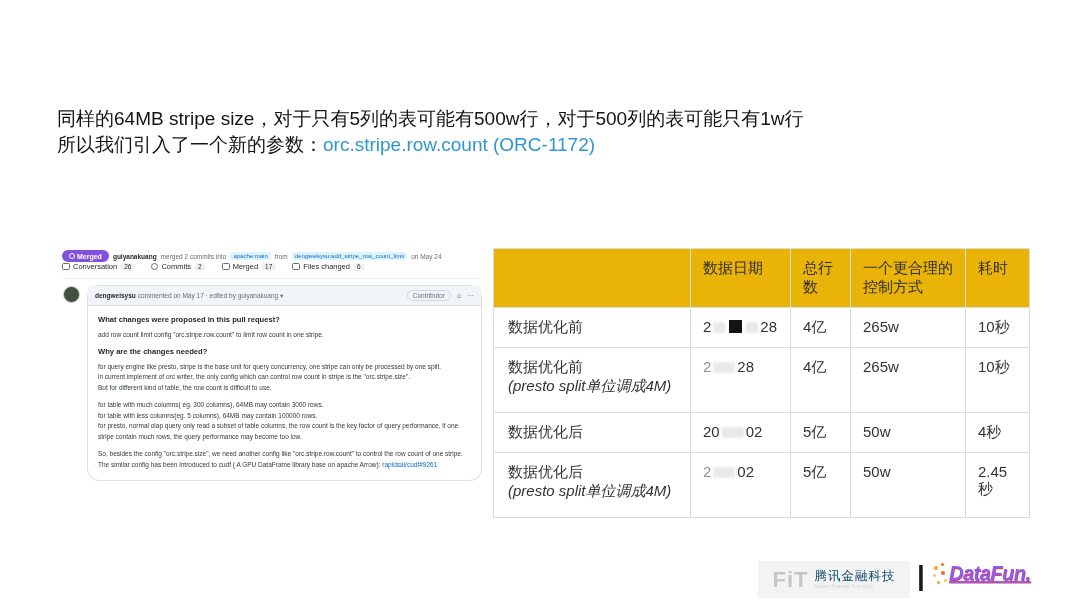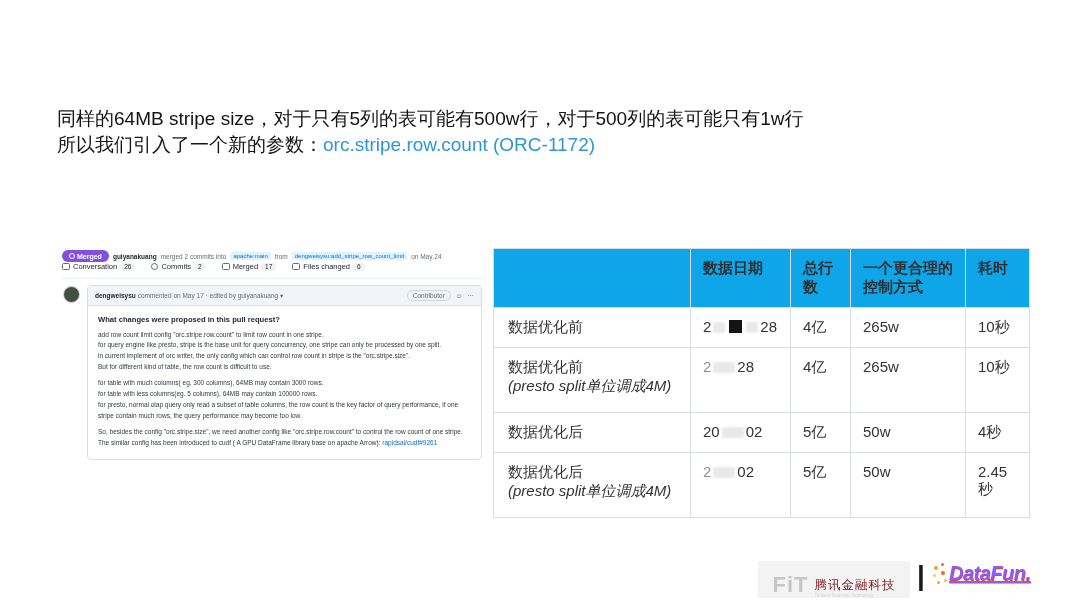--- a/index.html
+++ b/index.html
@@ -17,50 +17,50 @@
   .gh-meta{margin-top:5px;display:flex;align-items:center;gap:4px;font-size:6.5px;color:#656d76;white-space:nowrap;}
   .badge-merged{display:inline-flex;align-items:center;gap:2px;background:#8250df;color:#fff;border-radius:9px;padding:2.5px 7px;font-size:7px;font-weight:600;}
   .merge-dot{width:4px;height:4px;border:1px solid #fff;border-radius:50%;display:inline-block;}
   .gh-author{font-weight:700;color:#24292f;}
   .branch{background:#ddf4ff;color:#0969da;border-radius:3px;padding:1px 3px;font-size:6px;}
   .gh-tabs{display:flex;gap:16px;font-size:7.5px;color:#24292f;align-items:center;border-bottom:1px solid #eceff1;padding-bottom:7px;}
   .gh-tab{display:inline-flex;align-items:center;gap:3px;}
   .tico{width:6px;height:5px;border:1px solid #656d76;border-radius:1.5px;display:inline-block;}
   .tico.round{width:5px;height:5px;border-radius:50%;}
   .tcount{background:#eff1f3;border-radius:7px;padding:0.5px 4px;font-size:6.5px;color:#24292f;}
-  .comment{position:relative;margin-top:6px;margin-left:25px;border:1px solid #d8dee4;border-radius:4px;background:#fff;}
+  .comment{position:relative;margin-top:6px;margin-left:25px;border:1px solid #d8dee4;border-radius:12px;background:#fff;}
   .avatar{position:absolute;left:-25px;top:0;width:17px;height:17px;border-radius:50%;background:#42503f;border:1px solid #d0d7de;box-sizing:border-box;}
   .c-head{display:flex;justify-content:space-between;align-items:center;background:#f1f5f9;border-bottom:1px solid #d8dee4;border-radius:3px 3px 0 0;padding:4px 7px;font-size:6.5px;color:#656d76;}
   .c-head .who{white-space:nowrap;}
   .c-right{display:flex;align-items:center;gap:5px;}
   .contrib{border:1px solid #d0d7de;border-radius:8px;padding:1px 5px;color:#656d76;}
   .c-body{padding:8px 10px 10px;font-size:6.5px;line-height:1.65;color:#32383f;}
   .c-body h4{margin:6px 0 3px;font-size:7.6px;color:#1f2328;}
   .c-body h4:first-child{margin-top:0;}
   .c-body p,.c-body .ln{margin:0;}
   .c-body .gap{height:6px;}
   .ghlink{color:#0969da;}
 
   
   .tbl-title{position:absolute;left:493px;top:214px;width:536px;text-align:center;font-family:"DejaVu Serif","Liberation Serif",serif;font-size:19px;color:#2b2b2b;}
   table.tbl{position:absolute;left:493px;top:248px;border-collapse:collapse;font-size:15px;color:#333;table-layout:fixed;}
   .tbl th,.tbl td{border:1px solid #d9dde2;vertical-align:top;padding:10px 12px;text-align:left;font-weight:normal;}
-  .tbl th{background:#0ea5e9;font-weight:bold;color:#2f2f2f;}
+  .tbl th{background:#eab308;font-weight:normal;color:#2f2f2f;}
   .tbl td.lbl{padding-left:14px;}
   .tbl .sub{font-style:italic;}
   .sm{display:inline-block;width:22px;height:11px;background:#e9e9e9;border-radius:2px;filter:blur(1px);vertical-align:-1px;margin:0 2px;}
   .sm.small{width:12px;}
   .blk{display:inline-block;width:13px;height:13px;background:#141414;vertical-align:-1px;margin:0 2px;}
   .faded{opacity:0.55;}
 
   
-  .fit-wrap{position:absolute;left:758px;top:561px;width:152px;height:37px;background:#f3f3f3;display:flex;align-items:flex-end;justify-content:center;gap:6px;}
+  .fit-wrap{position:absolute;left:758px;top:561px;width:152px;height:37px;background:#f3f3f3;display:flex;align-items:center;justify-content:center;gap:6px;}
   .fit-logo{font-size:22px;font-weight:bold;color:#c6c6c6;letter-spacing:1px;}
   .fit-col{display:flex;flex-direction:column;line-height:1;}
-  .fit-cn{font-size:12.5px;color:#7f1d1d;letter-spacing:1px;}
+  .fit-cn{font-size:12.5px;color:#0c4a6e;letter-spacing:1px;}
   .fit-en{font-size:4.5px;color:#d4d4d4;margin-top:2px;}
   .foot-sep{position:absolute;left:917px;top:560px;font-size:28px;color:#1a1a1a;font-weight:bold;}
   .datafun{position:absolute;left:933px;top:562px;display:flex;align-items:flex-start;}
   .df-dots{position:relative;width:16px;height:30px;}
   .df-dots i{position:absolute;border-radius:50%;display:block;}
   .d1{width:4px;height:4px;background:#f9a11b;left:1px;top:4px;}
   .d2{width:3px;height:3px;background:#f26522;left:8px;top:1px;}
   .d3{width:3px;height:3px;background:#fbc26b;left:0px;top:12px;}
   .d4{width:4px;height:4px;background:#f26522;left:8px;top:9px;}
   .d5{width:3px;height:3px;background:#f9a11b;left:4px;top:19px;}
@@ -119,20 +119,21 @@
         <span class="who"><span class="gh-author">dengweisysu</span> <span>commented on May 17 · edited by guiyanakuang ▾</span></span>
         <span class="c-right">
           <span class="contrib">Contributor</span>
           <span>☺</span>
           <span>···</span>
         </span>
       </div>
       <div class="c-body">
         <h4>What changes were proposed in this pull request?</h4>
         <p>add row count limit config "orc.stripe.row.count" to limit row count in one stripe.</p>
+        <h4>Why are the changes needed?</h4>
         <div class="ln">for query engine like presto,  stripe is the base unit for query concurrency, one stripe can only be processed by one split.</div>
         <div class="ln">in current implement of orc writer, the only config which can control row count in stripe is the "orc.stripe.size".</div>
         <div class="ln">But for different kind of table, the row count is difficult to use.</div>
         <div class="gap"></div>
         <div class="ln">for table with much columns( eg. 300 columns), 64MB may contain 3000 rows.</div>
         <div class="ln">for table with less columns(eg. 5 columns), 64MB may contain 100000 rows.</div>
         <div class="ln">for presto, normal olap query only read a subset of table columns, the row count is the key factor of query performance, if one stripe contain much rows, the query performance may become too low.</div>
         <div class="gap"></div>
         <div class="ln">So, besides the config "orc.stripe.size", we need another config like "orc.stripe.row.count" to control the row count of one stripe.</div>
         <div class="ln"><span>The similar config has been introduced to cudf ( A GPU DataFrame library base on apache Arrow): </span><span class="ghlink">rapidsai/cudf#9261</span></div>

